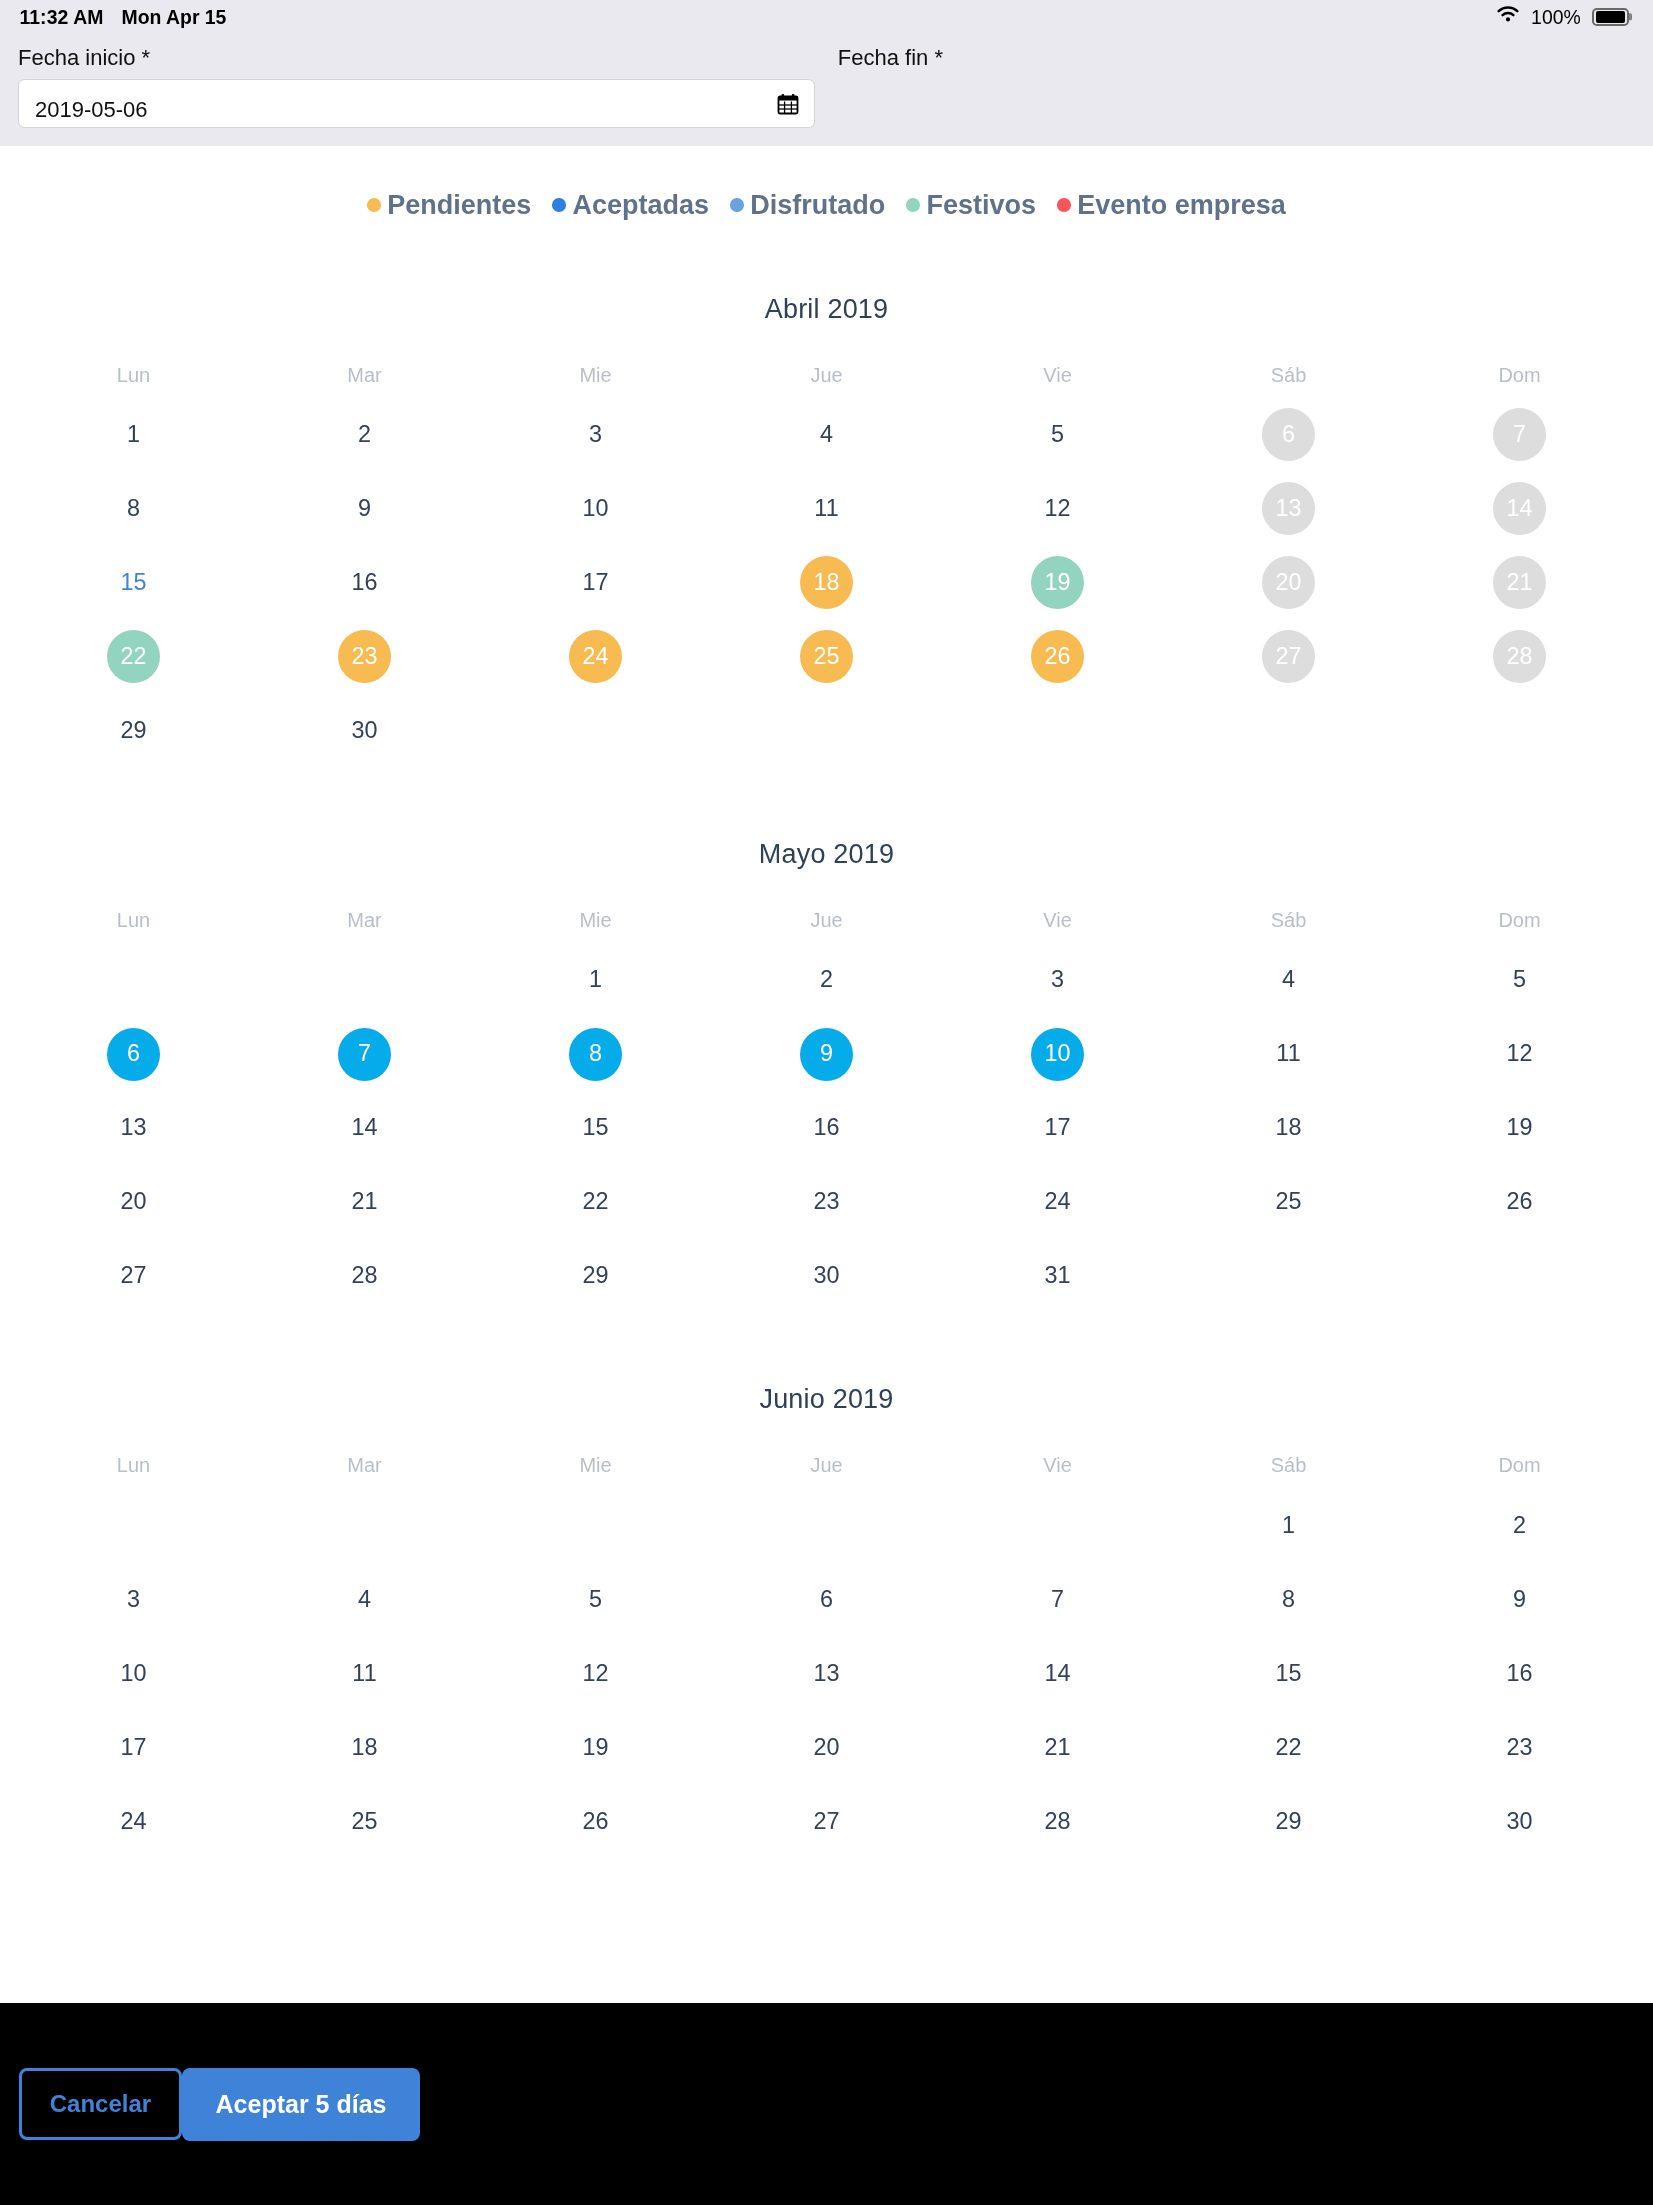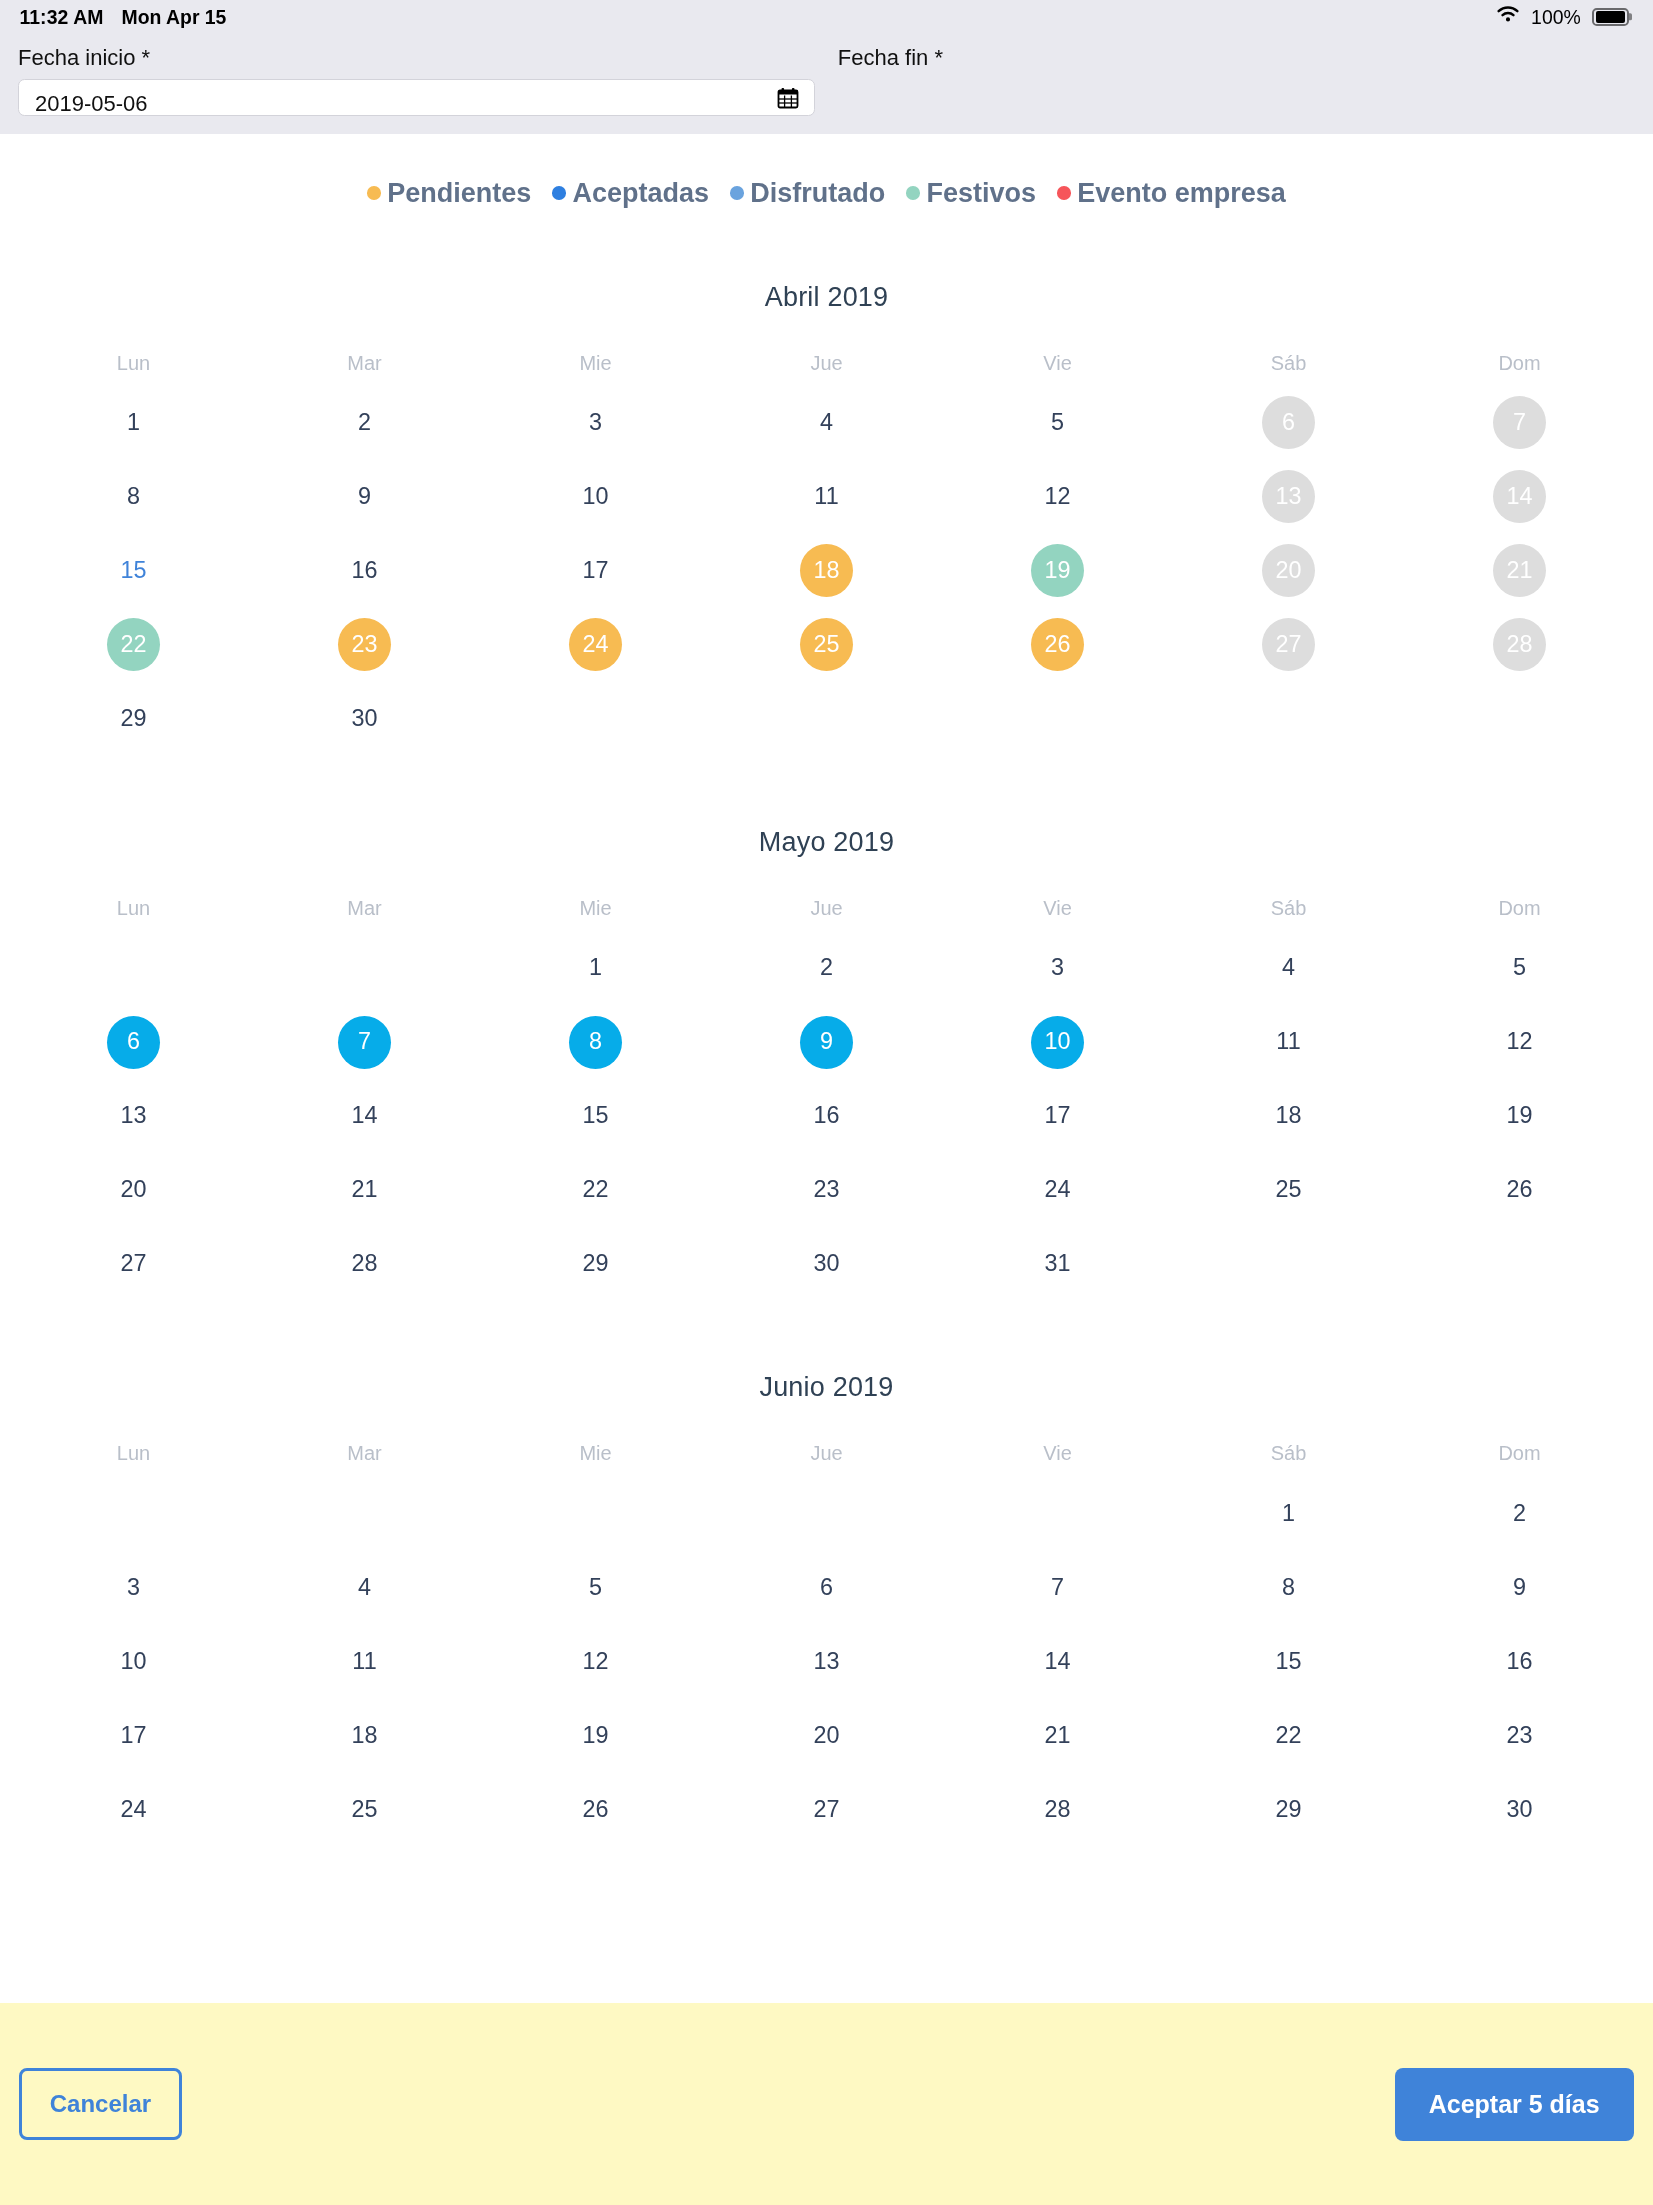--- a/index.html
+++ b/index.html
@@ -70,21 +70,21 @@
     font-size: 22px;
     color: #101010;
     margin-bottom: 8px;
     line-height: 1.25;
   }
   .field-input-wrap {
     position: relative;
     background: #fff;
     border: 1.2px solid #d3d3da;
     border-radius: 6.5px;
-    height: 37px;
+    height: 49px;
     display: flex;
     align-items: center;
     padding: 12px 50px 0 16px;
   }
   .field-value {
     font-size: 22px;
     color: #111;
     line-height: 1;
   }
   .cal-icon {
@@ -185,24 +185,23 @@
   .day-num.past-weekend { background: #dddddd; color: #ffffff; }
   .day-num.today { color: #3f83d9; }
   .day-num.pendiente { background: #f7bb52; color: #ffffff; }
   .day-num.festivo { background: #93d4c0; color: #ffffff; }
   .day-num.selected { background: #06ACE9; color: #ffffff; }
 
   
   .footer {
     flex: 0 0 202px;
     height: 202px;
-    background: #fef9c3;
+    background: #000000;
     display: flex;
     align-items: center;
-    justify-content: space-between;
     padding: 0 19.4px;
   }
   .btn-cancel {
     border: 3.2px solid #3f83d9;
     border-radius: 8px;
     background: transparent;
     color: #3f83d9;
     font-size: 24px;
     font-weight: bold;
     padding: 21px 27.4px;

